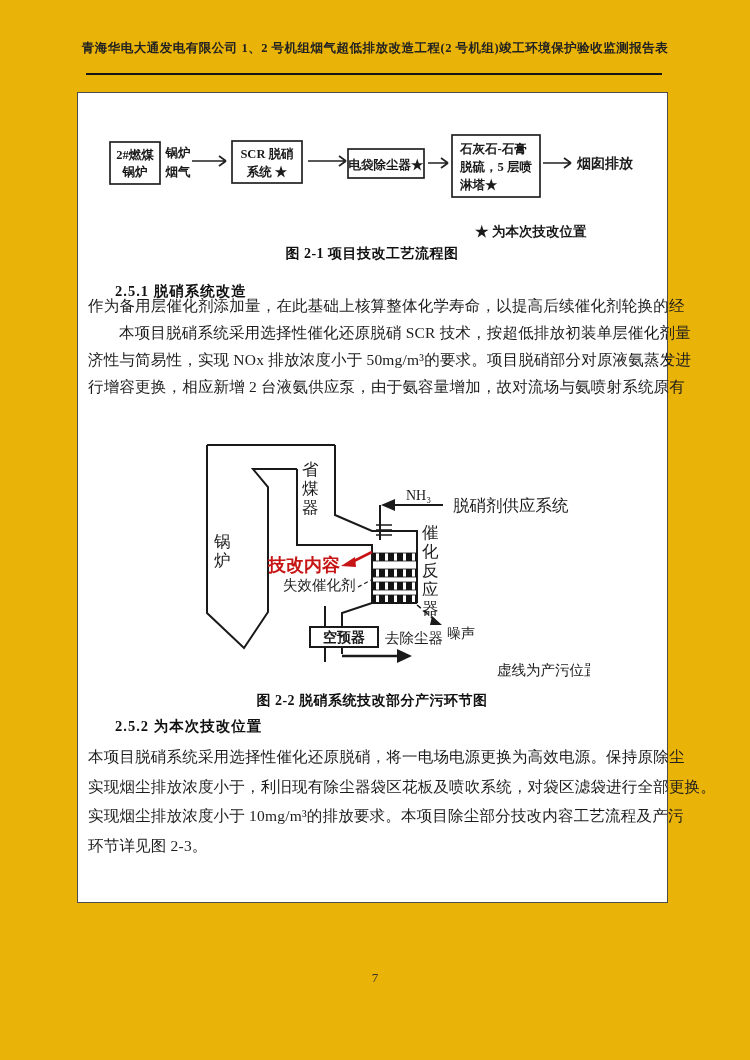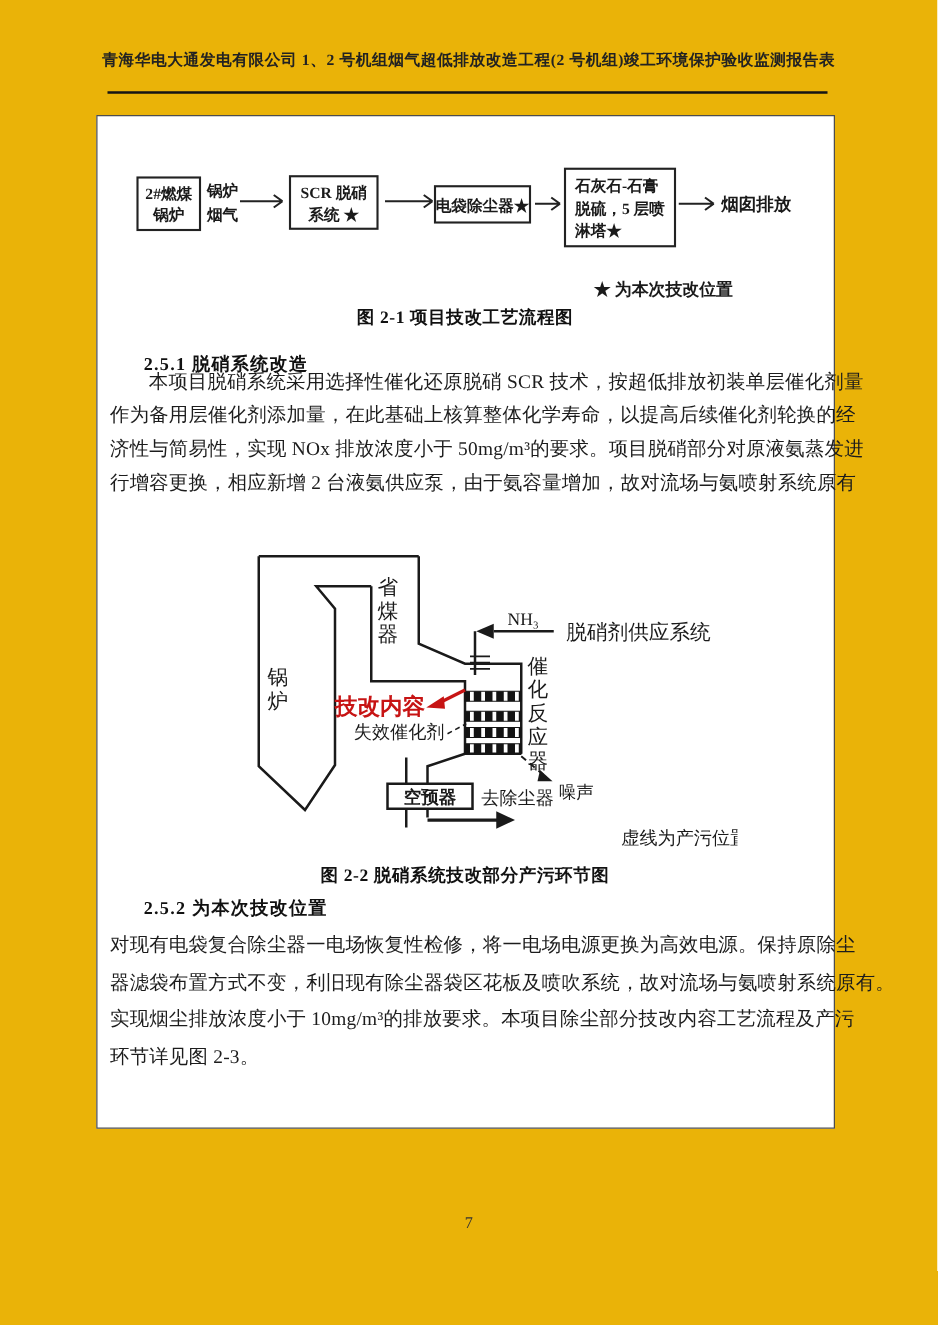--- a/index.html
+++ b/index.html
@@ -78,22 +78,22 @@
       <text x="370" y="61">淋塔★</text>
       <text x="487" y="40" font-size="14">烟囱排放</text>
       <text x="385" y="108" font-size="13.5" font-weight="600">★ 为本次技改位置</text>
     </g>
   </svg>
 
   <div class="abs caption" style="left:77px;top:245px;">图 2-1  项目技改工艺流程图</div>
 
   <div class="abs heading" style="left:115px;top:270px;margin-top:12px;">2.5.1  脱硝系统改造</div>
   <div class="abs para" style="left:88px;top:292px;width:578px;">
+    <div class="ln">作为备用层催化剂添加量，在此基础上核算整体化学寿命，以提高后续催化剂轮换的经</div>
     <div class="ln indent">本项目脱硝系统采用选择性催化还原脱硝 SCR 技术，按超低排放初装单层催化剂量</div>
-    <div class="ln">作为备用层催化剂添加量，在此基础上核算整体化学寿命，以提高后续催化剂轮换的经</div>
     <div class="ln">济性与简易性，实现 NOx 排放浓度小于 50mg/m³的要求。项目脱硝部分对原液氨蒸发进</div>
     <div class="ln">行增容更换，相应新增 2 台液氨供应泵，由于氨容量增加，故对流场与氨喷射系统原有</div>
   </div>
 
   <svg class="abs" style="left:190px;top:430px;" width="400" height="255" viewBox="0 0 400 255">
     <defs>
       <pattern id="catgrid" width="9" height="9" patternUnits="userSpaceOnUse">
         <rect x="0" y="0" width="6" height="9" fill="#141414"></rect>
       </pattern>
     </defs>
@@ -150,21 +150,21 @@
     <text x="133" y="212" class="sans" font-size="14" font-weight="bold">空预器</text>
     <text x="195" y="213" font-size="14.5">去除尘器</text>
     <text x="257" y="208" font-size="14">噪声</text>
     <text x="307" y="245" font-size="14.5">虚线为产污位置</text>
   </svg>
 
   <div class="abs caption" style="left:77px;top:692px;">图 2-2  脱硝系统技改部分产污环节图</div>
 
   <div class="abs heading" style="left:115px;top:717px;">2.5.2  为本次技改位置</div>
   <div class="abs para para2" style="left:88px;top:742px;width:578px;">
-    <div class="ln">对现有电袋复合除尘器一电场恢复性检修，将一电场电源更换为高效电源。保持原除尘</div>
-    <div class="ln">器滤袋布置方式不变，利旧现有除尘器袋区花板及喷吹系统，故对流场与氨喷射系统原有。</div>
+    <div class="ln">本项目脱硝系统采用选择性催化还原脱硝，将一电场电源更换为高效电源。保持原除尘</div>
+    <div class="ln">实现烟尘排放浓度小于，利旧现有除尘器袋区花板及喷吹系统，对袋区滤袋进行全部更换。</div>
     <div class="ln">实现烟尘排放浓度小于 10mg/m³的排放要求。本项目除尘部分技改内容工艺流程及产污</div>
     <div class="ln">环节详见图 2-3。</div>
   </div>
 
   <div class="abs pageno">7</div>
 
 </div>
 
 </body></html>

